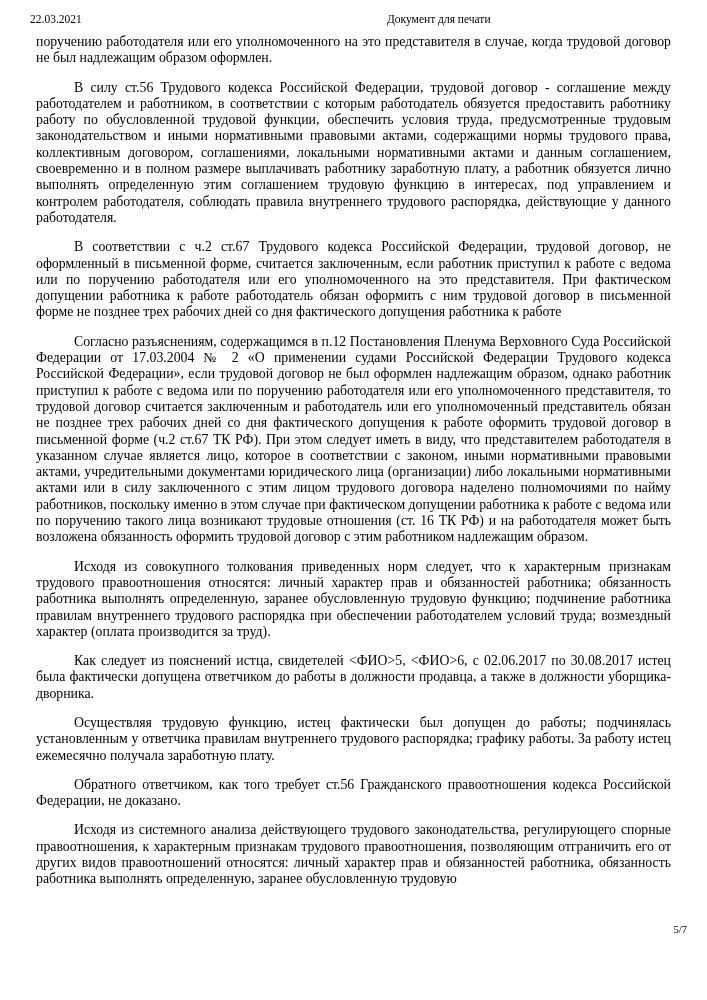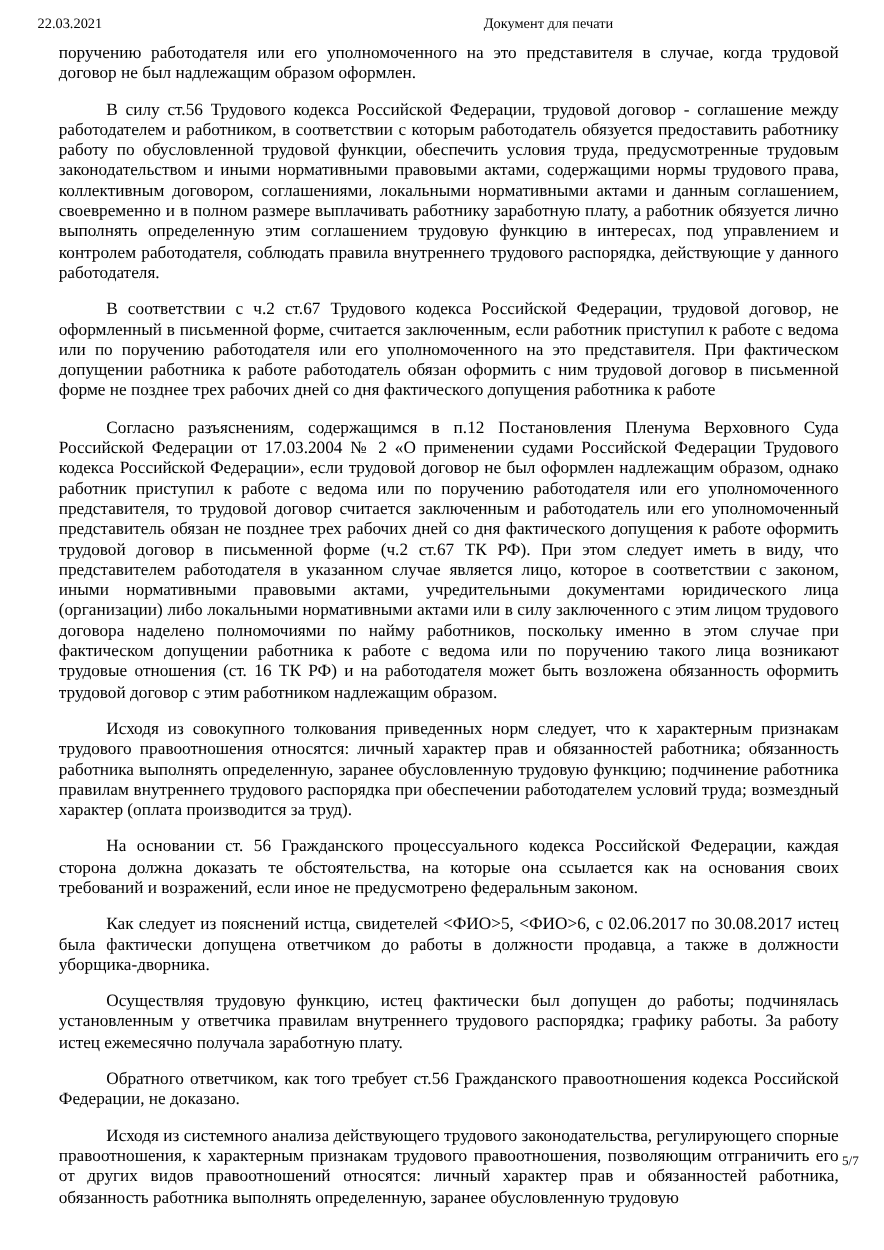--- a/index.html
+++ b/index.html
@@ -31,21 +31,21 @@
   .header-title { position: absolute; left: 341px; top: 2px; white-space: nowrap; margin-left: 46px; }
   .body-text {
     position: absolute;
     top: 34px;
     left: 36px;
     right: 36px;
     font-size: 13.8px;
     line-height: 16.3px;
     text-align: justify;
   }
-  .para { text-indent: 38px; margin-top: 13px; margin-left: 11px; }
+  .para { text-indent: 38px; margin-top: 13px; }
   .para.continuation { text-indent: 0; margin-top: 0; }
   .page-footer {
     position: absolute;
     right: 20px;
     bottom: 16px;
     font-size: 10.5px;
     line-height: 12px;
   }
 </style>
 </head>
@@ -56,21 +56,20 @@
     <span class="header-date">22.03.2021</span>
     <span class="header-title">Документ для печати</span>
   </div>
 
   <div class="body-text">
       <p class="para continuation">поручению работодателя или его уполномоченного на это представителя в случае, когда трудовой договор не был надлежащим образом оформлен.</p>
       <p class="para">В силу ст.56 Трудового кодекса Российской Федерации, трудовой договор - соглашение между работодателем и работником, в соответствии с которым работодатель обязуется предоставить работнику работу по обусловленной трудовой функции, обеспечить условия труда, предусмотренные трудовым законодательством и иными нормативными правовыми актами, содержащими нормы трудового права, коллективным договором, соглашениями, локальными нормативными актами и данным соглашением, своевременно и в полном размере выплачивать работнику заработную плату, а работник обязуется лично выполнять определенную этим соглашением трудовую функцию в интересах, под управлением и контролем работодателя, соблюдать правила внутреннего трудового распорядка, действующие у данного работодателя.</p>
       <p class="para">В соответствии с ч.2 ст.67 Трудового кодекса Российской Федерации, трудовой договор, не оформленный в письменной форме, считается заключенным, если работник приступил к работе с ведома или по поручению работодателя или его уполномоченного на это представителя. При фактическом допущении работника к работе работодатель обязан оформить с ним трудовой договор в письменной форме не позднее трех рабочих дней со дня фактического допущения работника к работе</p>
       <p class="para">Согласно разъяснениям, содержащимся в п.12 Постановления Пленума Верховного Суда Российской Федерации от 17.03.2004 № 2 «О применении судами Российской Федерации Трудового кодекса Российской Федерации», если трудовой договор не был оформлен надлежащим образом, однако работник приступил к работе с ведома или по поручению работодателя или его уполномоченного представителя, то трудовой договор считается заключенным и работодатель или его уполномоченный представитель обязан не позднее трех рабочих дней со дня фактического допущения к работе оформить трудовой договор в письменной форме (ч.2 ст.67 ТК РФ). При этом следует иметь в виду, что представителем работодателя в указанном случае является лицо, которое в соответствии с законом, иными нормативными правовыми актами, учредительными документами юридического лица (организации) либо локальными нормативными актами или в силу заключенного с этим лицом трудового договора наделено полномочиями по найму работников, поскольку именно в этом случае при фактическом допущении работника к работе с ведома или по поручению такого лица возникают трудовые отношения (ст. 16 ТК РФ) и на работодателя может быть возложена обязанность оформить трудовой договор с этим работником надлежащим образом.</p>
       <p class="para">Исходя из совокупного толкования приведенных норм следует, что к характерным признакам трудового правоотношения относятся: личный характер прав и обязанностей работника; обязанность работника выполнять определенную, заранее обусловленную трудовую функцию; подчинение работника правилам внутреннего трудового распорядка при обеспечении работодателем условий труда; возмездный характер (оплата производится за труд).</p>
-      <p class="para">На основании ст. 56 Гражданского процессуального кодекса Российской Федерации, каждая сторона должна доказать те обстоятельства, на которые она ссылается как на основания своих требований и возражений, если иное не предусмотрено федеральным законом.</p>
       <p class="para">Как следует из пояснений истца, свидетелей &lt;ФИО&gt;5, &lt;ФИО&gt;6, с 02.06.2017 по 30.08.2017 истец была фактически допущена ответчиком до работы в должности продавца, а также в должности уборщика-дворника.</p>
       <p class="para">Осуществляя трудовую функцию, истец фактически был допущен до работы; подчинялась установленным у ответчика правилам внутреннего трудового распорядка; графику работы. За работу истец ежемесячно получала заработную плату.</p>
       <p class="para">Обратного ответчиком, как того требует ст.56 Гражданского правоотношения кодекса Российской Федерации, не доказано.</p>
       <p class="para">Исходя из системного анализа действующего трудового законодательства, регулирующего спорные правоотношения, к характерным признакам трудового правоотношения, позволяющим отграничить его от других видов правоотношений относятся: личный характер прав и обязанностей работника, обязанность работника выполнять определенную, заранее обусловленную трудовую</p>
     </div>
 
   <div class="page-footer">5/7</div>
 </div>
 
 </body></html>

